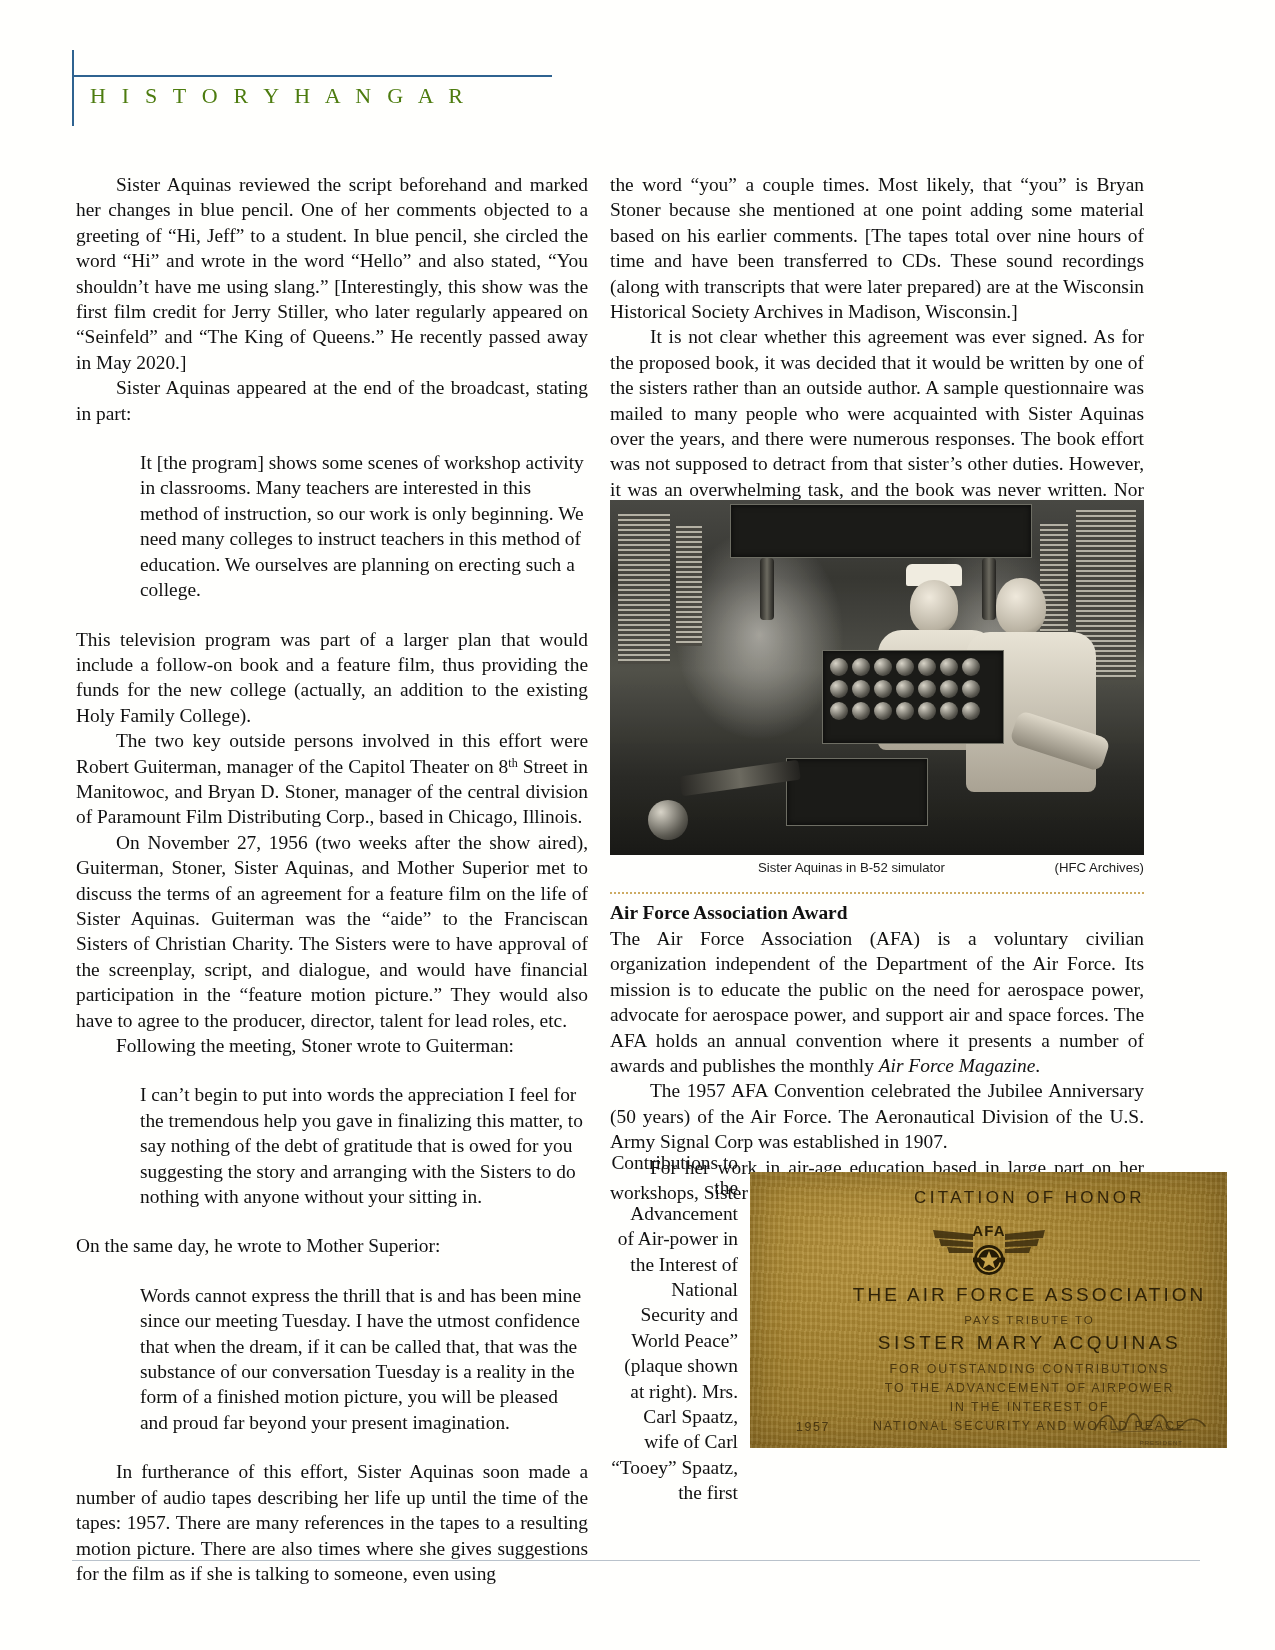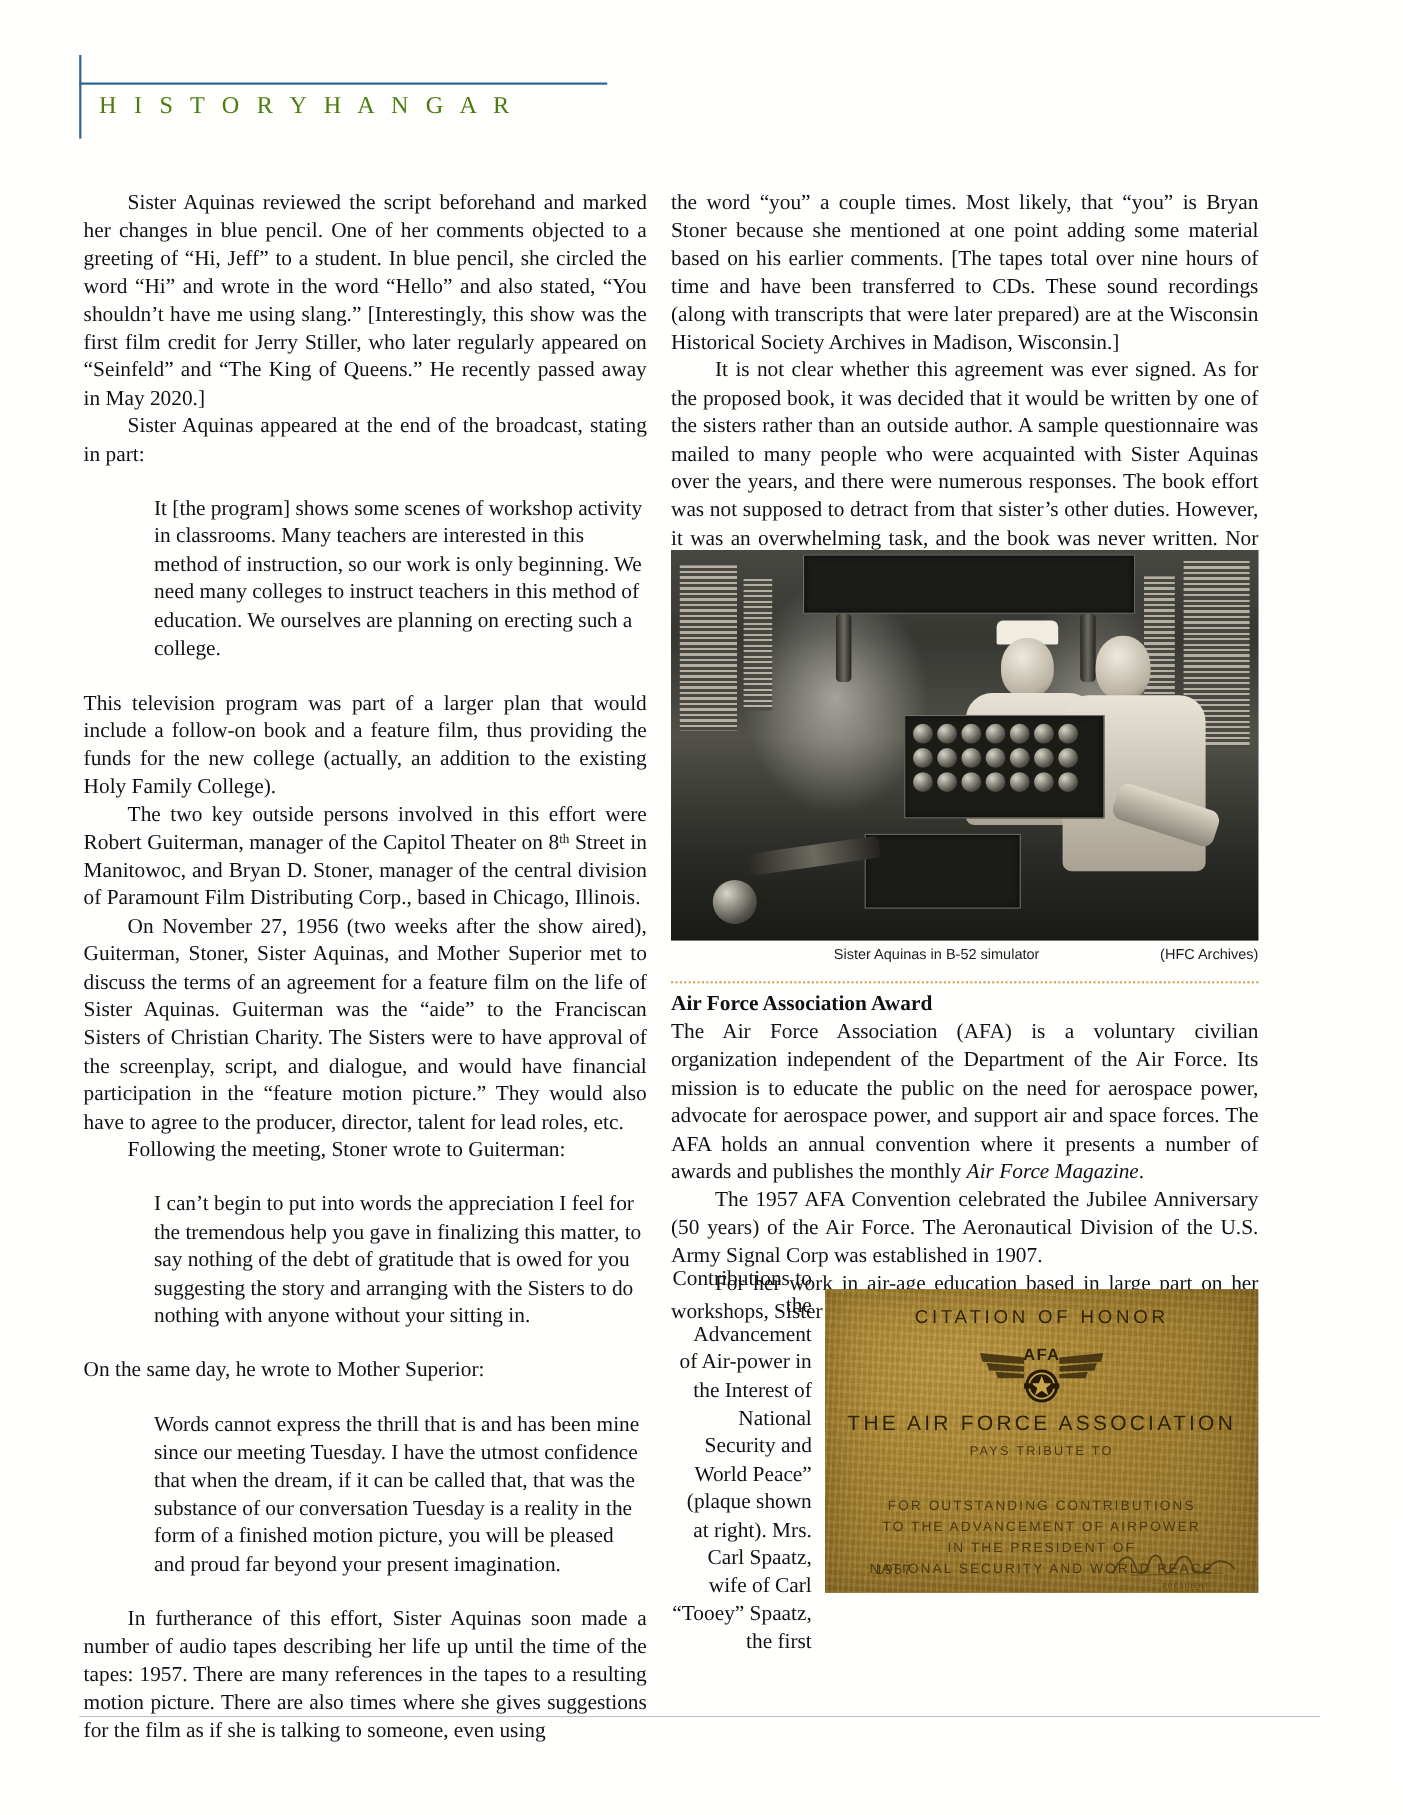--- a/index.html
+++ b/index.html
@@ -215,28 +215,29 @@
     top: 0;
     width: 128px;
     font-size: 19.4px;
     line-height: 25.4px;
     text-align: right;
   }
   .plaque {
     position: absolute;
     left: 140px;
     top: 22px;
-    width: 394px;
+    width: 436px;
     height: 276px;
     overflow: hidden;
     background:
       radial-gradient(ellipse at 30% 25%, #b9953f 0%, #a3812f 45%, #8b6c26 100%);
     box-shadow: inset 0 0 40px rgba(90,66,15,0.5);
     font-family: "Liberation Sans", "DejaVu Sans", sans-serif;
     color: #3a2c0c;
+    padding-left: 41px;
   }
   .plaque-grain {
     position: absolute;
     inset: 0;
     background:
       repeating-linear-gradient(92deg, rgba(255,246,210,0.07) 0 2px, rgba(70,50,10,0.07) 2px 5px),
       repeating-linear-gradient(3deg, rgba(255,250,220,0.05) 0 3px, rgba(60,44,8,0.05) 3px 7px);
     pointer-events: none;
   }
   .pl-line {
@@ -436,23 +437,24 @@
         <text x="60" y="26" text-anchor="middle" font-family="Liberation Sans, sans-serif" font-size="15" font-weight="bold" letter-spacing="1.2" fill="#2b1f06">AFA</text>
         <circle cx="60" cy="50" r="15" fill="#251b05"></circle>
         <circle cx="60" cy="50" r="11.5" fill="none" stroke="#c7a34a" stroke-width="1.6"></circle>
         <polygon points="60,41 62.6,47.6 69.6,47.6 64,51.8 66.2,58.6 60,54.4 53.8,58.6 56,51.8 50.4,47.6 57.4,47.6" fill="#c7a34a"></polygon>
         <rect x="44" y="47.6" width="8" height="4.8" fill="#251b05"></rect>
         <rect x="68" y="47.6" width="8" height="4.8" fill="#251b05"></rect>
       </svg>
 
       <div class="pl-line pl-org">THE AIR FORCE ASSOCIATION</div>
       <div class="pl-line pl-pays">PAYS TRIBUTE TO</div>
+      <div class="pl-line pl-name">SISTER MARY ACQUINAS</div>
       <div class="pl-line pl-l1">FOR OUTSTANDING CONTRIBUTIONS</div>
       <div class="pl-line pl-l2">TO THE ADVANCEMENT OF AIRPOWER</div>
-      <div class="pl-line pl-l3">IN THE PRESIDENT OF</div>
+      <div class="pl-line pl-l3">IN THE INTEREST OF</div>
       <div class="pl-line pl-l4">NATIONAL SECURITY AND WORLD PEACE</div>
       <div class="pl-year">1957</div>
 
       <svg class="pl-sig" viewBox="0 0 120 34">
         <path d="M4 24 C12 6, 20 6, 24 18 C27 27, 33 26, 36 16 C40 4, 47 6, 49 18
                  C51 27, 57 25, 61 16 C66 5, 73 8, 76 18 C79 26, 86 25, 92 18
                  C98 11, 108 12, 114 20" fill="none" stroke="#4a3812" stroke-width="1.6" stroke-linecap="round" opacity="0.85"></path>
         <path d="M20 26 L104 24" fill="none" stroke="#4a3812" stroke-width="1" opacity="0.5"></path>
       </svg>
       <div class="pl-sig-label">PRESIDENT</div>

